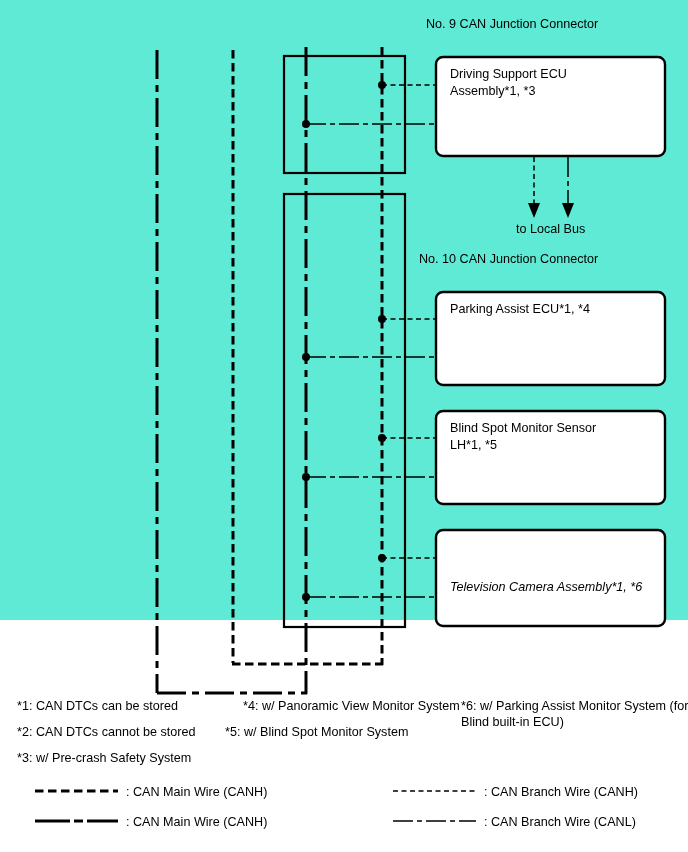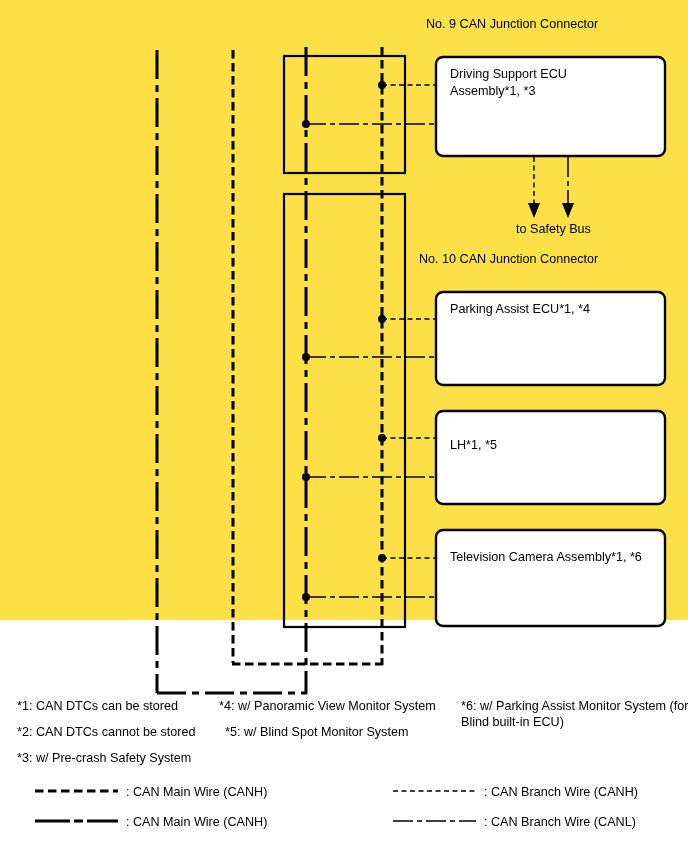--- a/index.html
+++ b/index.html
@@ -1,19 +1,19 @@
 <!DOCTYPE html>
 <html><head>
 <meta charset="utf-8">
 <style>
   html,body{margin:0;padding:0;background:#ffffff;}
   body{width:688px;height:852px;overflow:hidden;
        font-family:"Liberation Sans",sans-serif;color:#000;
        -webkit-font-smoothing:antialiased;}
-  #root{position:relative;width:688px;height:620px;background:#fde047;}
+  #root{position:relative;width:688px;height:620px;background:#5eead4;}
   #diagram{position:absolute;left:0;top:0;width:688px;height:852px;}
   .txt{position:absolute;font-size:12.6px;line-height:16.8px;color:#000;white-space:pre;}
 </style>
 </head>
 <body>
 
 <div id="root">
 
   <svg id="diagram" viewBox="0 0 688 852" width="688" height="852">
 
@@ -85,30 +85,31 @@
   </svg>
 
   <div class="txt" style="left:426px;top:16px;">No. 9 CAN Junction Connector</div>
   <div class="txt" style="left:419px;top:251px;">No. 10 CAN Junction Connector</div>
 
   <div class="txt" style="left:450px;top:66px;">Driving Support ECU</div>
   <div class="txt" style="left:450px;top:83px;">Assembly*1, *3</div>
 
   <div class="txt" style="left:450px;top:301px;">Parking Assist ECU*1, *4</div>
 
+  <div class="txt" style="left:450px;top:420px;">Blind Spot Monitor Sensor</div>
   <div class="txt" style="left:450px;top:437px;">LH*1, *5</div>
 
-  <div class="txt" style="left:450px;top:549px;">Television Camera Assembly*1, *6</div>
+  <div class="txt" style="left:450px;top:579px;font-style:italic;">Television Camera Assembly*1, *6</div>
 
-  <div class="txt" style="left:516px;top:221px;">to Safety Bus</div>
+  <div class="txt" style="left:516px;top:221px;">to Local Bus</div>
 
   <div class="txt" style="left:17px;top:698px;">*1: CAN DTCs can be stored</div>
   <div class="txt" style="left:17px;top:724px;">*2: CAN DTCs cannot be stored</div>
   <div class="txt" style="left:17px;top:750px;">*3: w/ Pre-crash Safety System</div>
-  <div class="txt" style="left:219px;top:698px;">*4: w/ Panoramic View Monitor System</div>
+  <div class="txt" style="left:243px;top:698px;">*4: w/ Panoramic View Monitor System</div>
   <div class="txt" style="left:225px;top:724px;">*5: w/ Blind Spot Monitor System</div>
   <div class="txt" style="left:461px;top:698px;text-align:right;">*6: w/ Parking Assist Monitor System (for</div>
   <div class="txt" style="left:461px;top:714px;">Blind built-in ECU)</div>
 
   <div class="txt" style="left:126px;top:784px;">: CAN Main Wire (CANH)</div>
   <div class="txt" style="left:126px;top:814px;">: CAN Main Wire (CANH)</div>
   <div class="txt" style="left:484px;top:784px;">: CAN Branch Wire (CANH)</div>
   <div class="txt" style="left:484px;top:814px;">: CAN Branch Wire (CANL)</div>
 
 </div>

